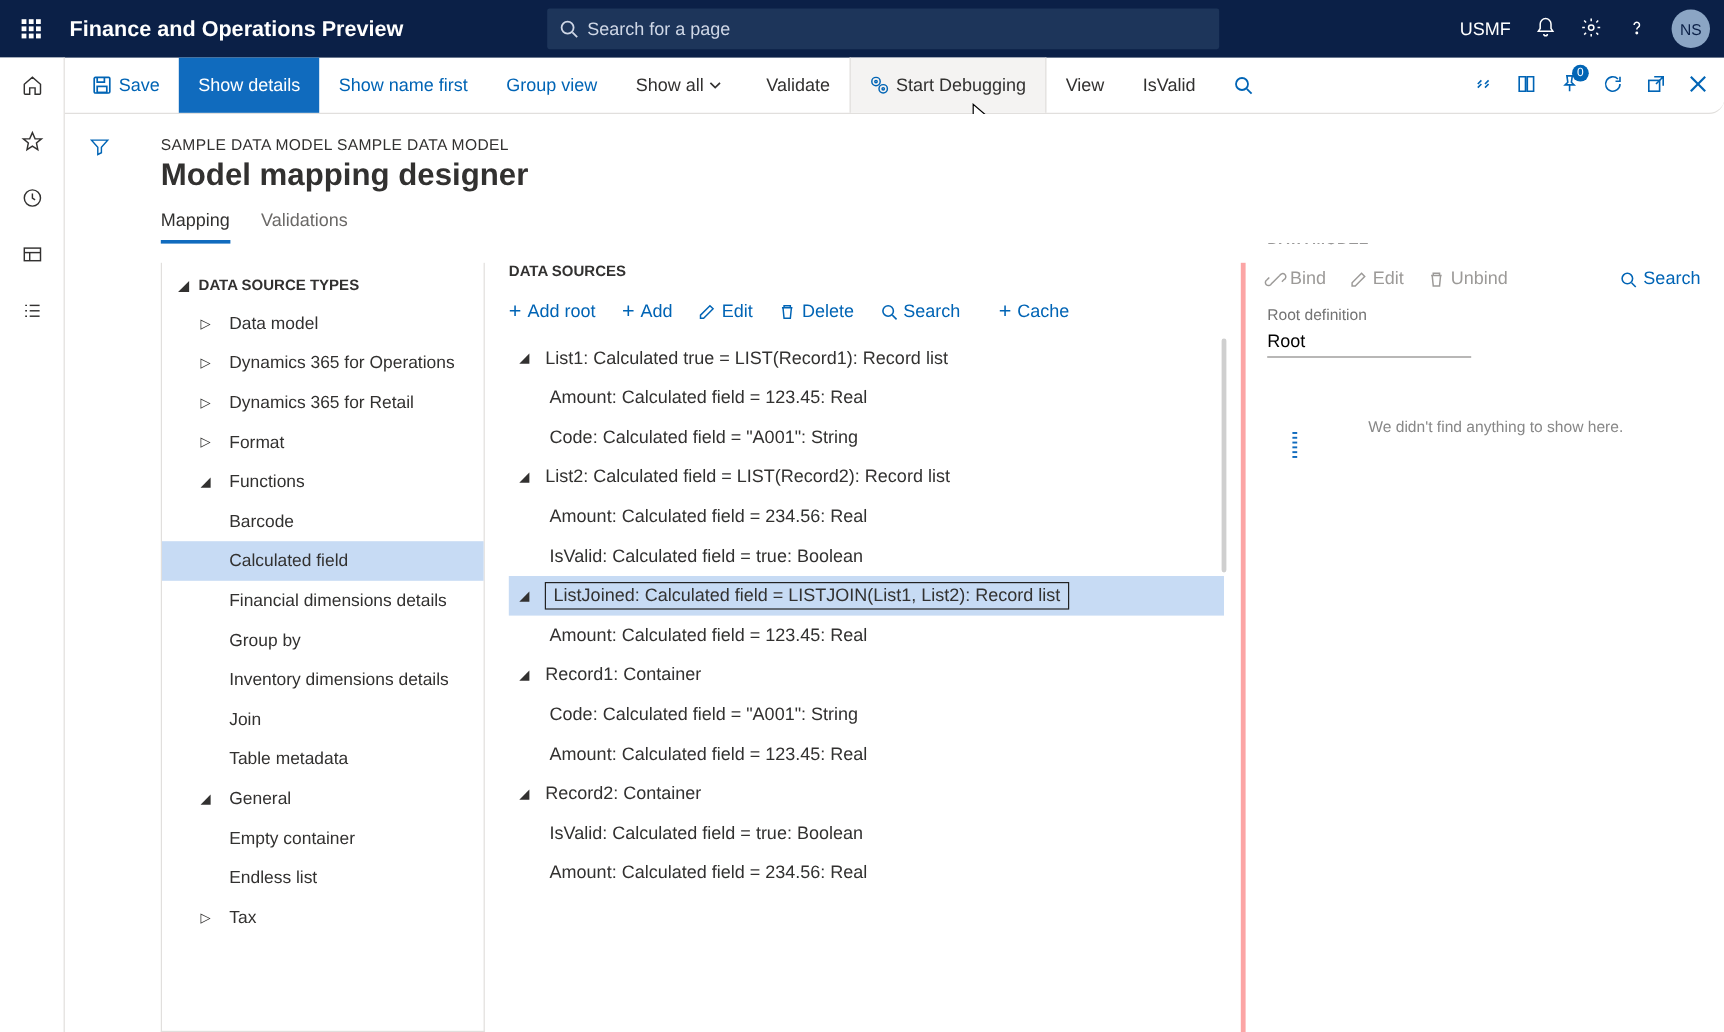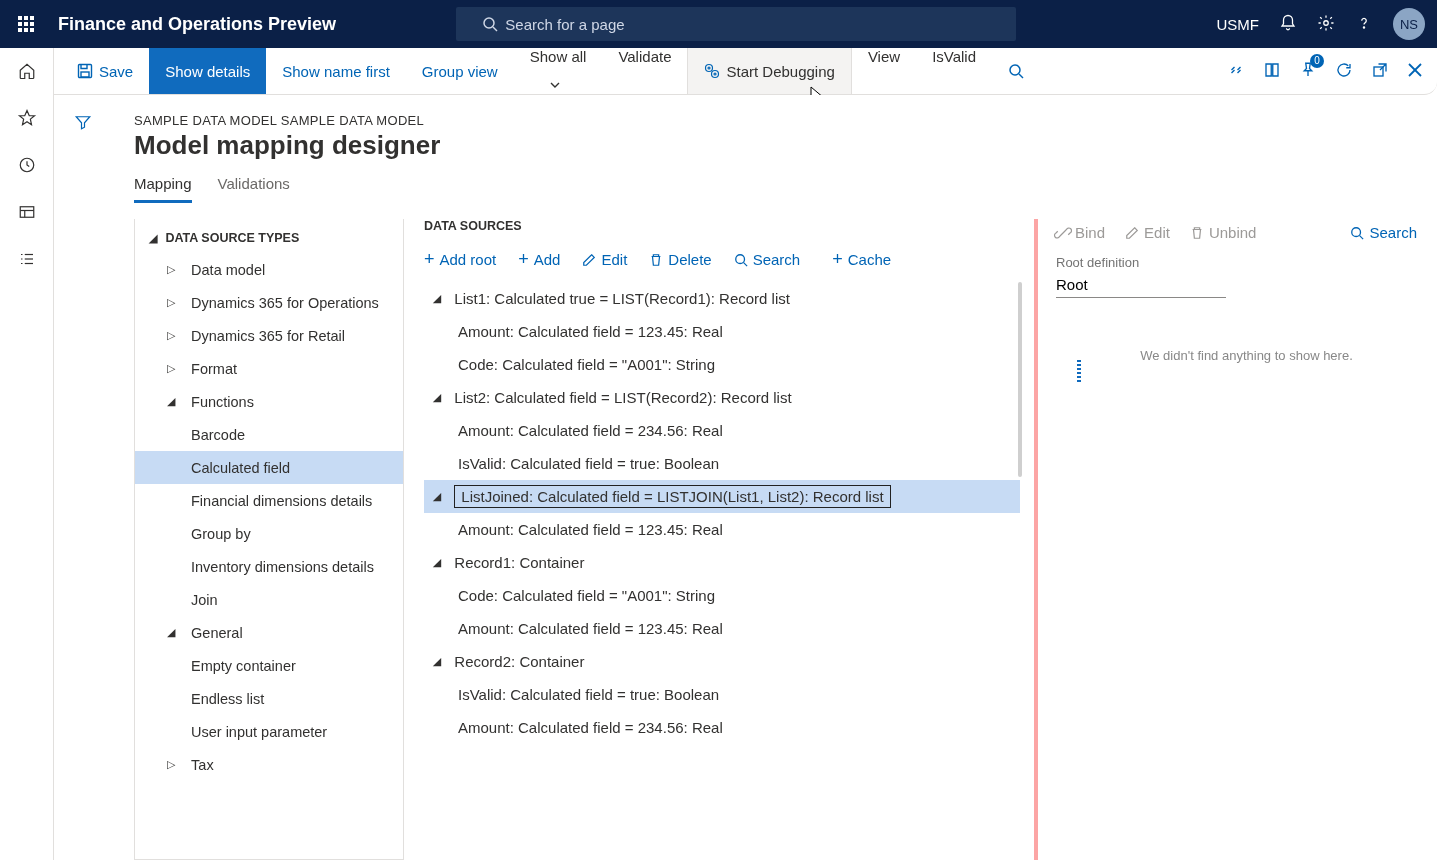--- a/index.html
+++ b/index.html
@@ -4,35 +4,35 @@
 <style>
   * { box-sizing: border-box; margin: 0; padding: 0; font-family: "Segoe UI", Arial, sans-serif; }
   body { font-size: 13px; color: #323130; background: #fff; overflow: hidden; }
 
   
   .topbar { height: 48px; background: #0b2047; color: #fff; display: flex; align-items: center; padding: 0 12px; }
   .waffle { width: 28px; height: 28px; display:flex; align-items:center; justify-content:center; cursor:pointer; }
   .waffle-grid { width:16px; height:16px; display:grid; grid-template-columns:repeat(3,1fr); grid-template-rows:repeat(3,1fr); gap:2px; }
   .waffle-grid span { background:#fff; width:4px; height:4px; }
   .app-title { font-size: 18px; font-weight:600; margin-left:18px; }
-  .searchbox { margin-left:120px; width:560px; height:34px; background:#1d355a; border-radius:2px; display:flex; align-items:center; padding:0 26px; color:#cfd7e6; }
+  .searchbox { margin-left:120px; width:560px; height:34px; background:#1d355a; border-radius:2px; display:flex; align-items:center; padding:0 10px; color:#cfd7e6; }
   .searchbox input { flex:1; background:transparent; border:none; outline:none; color:#fff; font-size:15px;}
   .searchbox input::placeholder{color:#cfd7e6;}
   .top-right { margin-left:auto; display:flex; align-items:center; gap:20px; }
   .icon-btn { color:#fff; cursor:pointer; }
   .avatar { width:32px; height:32px; border-radius:50%; background:#8ba5c4; display:flex; align-items:center; justify-content:center; font-size:13px; color:#0b2047;}
   
   
   .actionbar { height:47px; border-bottom:1px solid #e1dfdd; display:flex; align-items:stretch; padding-left:11px; position:relative;border-radius:13px;}
   .left-tools { display:flex; align-items:stretch; }
   .action { display:flex; align-items:center; padding:0 16px; font-size:15px; cursor:pointer; white-space:nowrap;}
   .action.save { color:#0064b5; }
   .action.primary { background:#106bbe; color:#fff;}
   .action.link { color:#0064b5;}
-  .action.black { color:#323130;flex-direction:column; }
+  .action.black { color:#323130; }
   .action.hover { background:#f4f3f2; color:#323130; border-left:1px solid #e1dfdd; border-right:1px solid #e1dfdd;}
   .action svg { margin-right:6px;}
   .right-tools { margin-left:auto; display:flex; align-items:center; gap:18px; padding-right:14px; }
   .right-tools .ricon{ color:#0064b5; cursor:pointer; position:relative; }
   .pin-badge { position:absolute; top:-7px; right:-7px; background:#0064b5; color:#fff; font-size:10px; width:14px; height:14px; border-radius:50%; display:flex; align-items:center; justify-content:center;}
   
   .cursor { position:absolute; left:808px; top:37px; pointer-events:none;}
   
   
   .tooltip { position:absolute; top:50px; left:588px; width:310px; background:#fff; border:1px solid #8a8886; padding:10px 14px 12px; z-index:10;}
@@ -299,29 +299,29 @@
           </div>
         <div class="trow indent2">
             <span>Group by</span>
           </div>
         <div class="trow indent2">
             <span>Inventory dimensions details</span>
           </div>
         <div class="trow indent2">
             <span>Join</span>
           </div>
+        <div class="trow indent2">
+            <span>Table metadata</span>
+          </div>
         <div class="trow indent1"><span class="caret">◢</span>&nbsp;&nbsp;<span>General</span></div>
         <div class="trow indent2">
             <span>Empty container</span>
           </div>
         <div class="trow indent2">
             <span>Endless list</span>
-          </div>
-        <div class="trow indent2">
-            <span>User input parameter</span>
           </div>
         <div class="trow indent1"><span class="caret">▷</span>&nbsp;&nbsp;<span>Tax</span></div>
       </div>
     </div>
 
     <div class="col-ds">
       <div class="ds-title">DATA SOURCES</div>
       <div class="ds-toolbar">
         <span class="tbtn">
             <span style="font-size:18px;">+</span>

